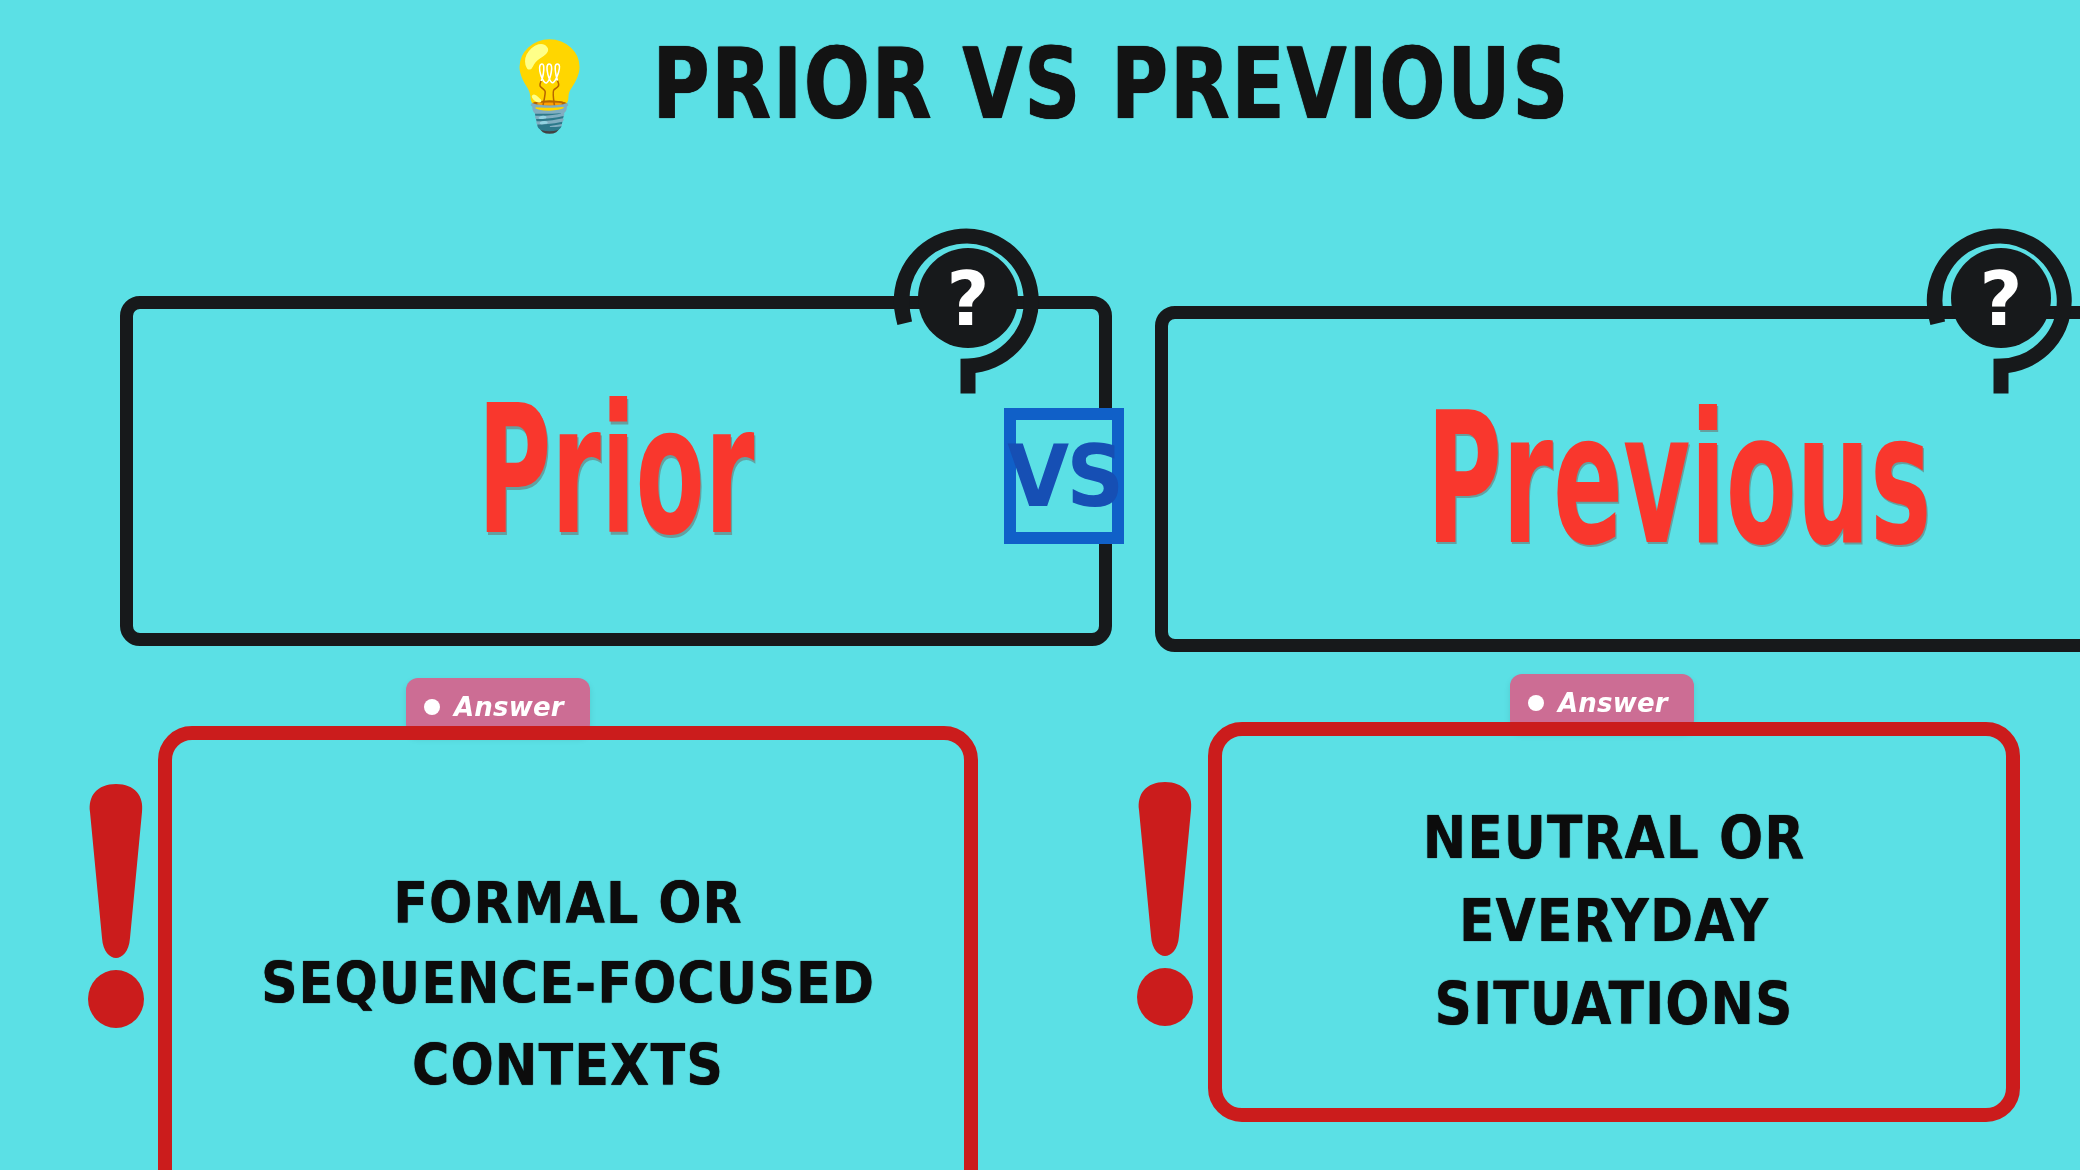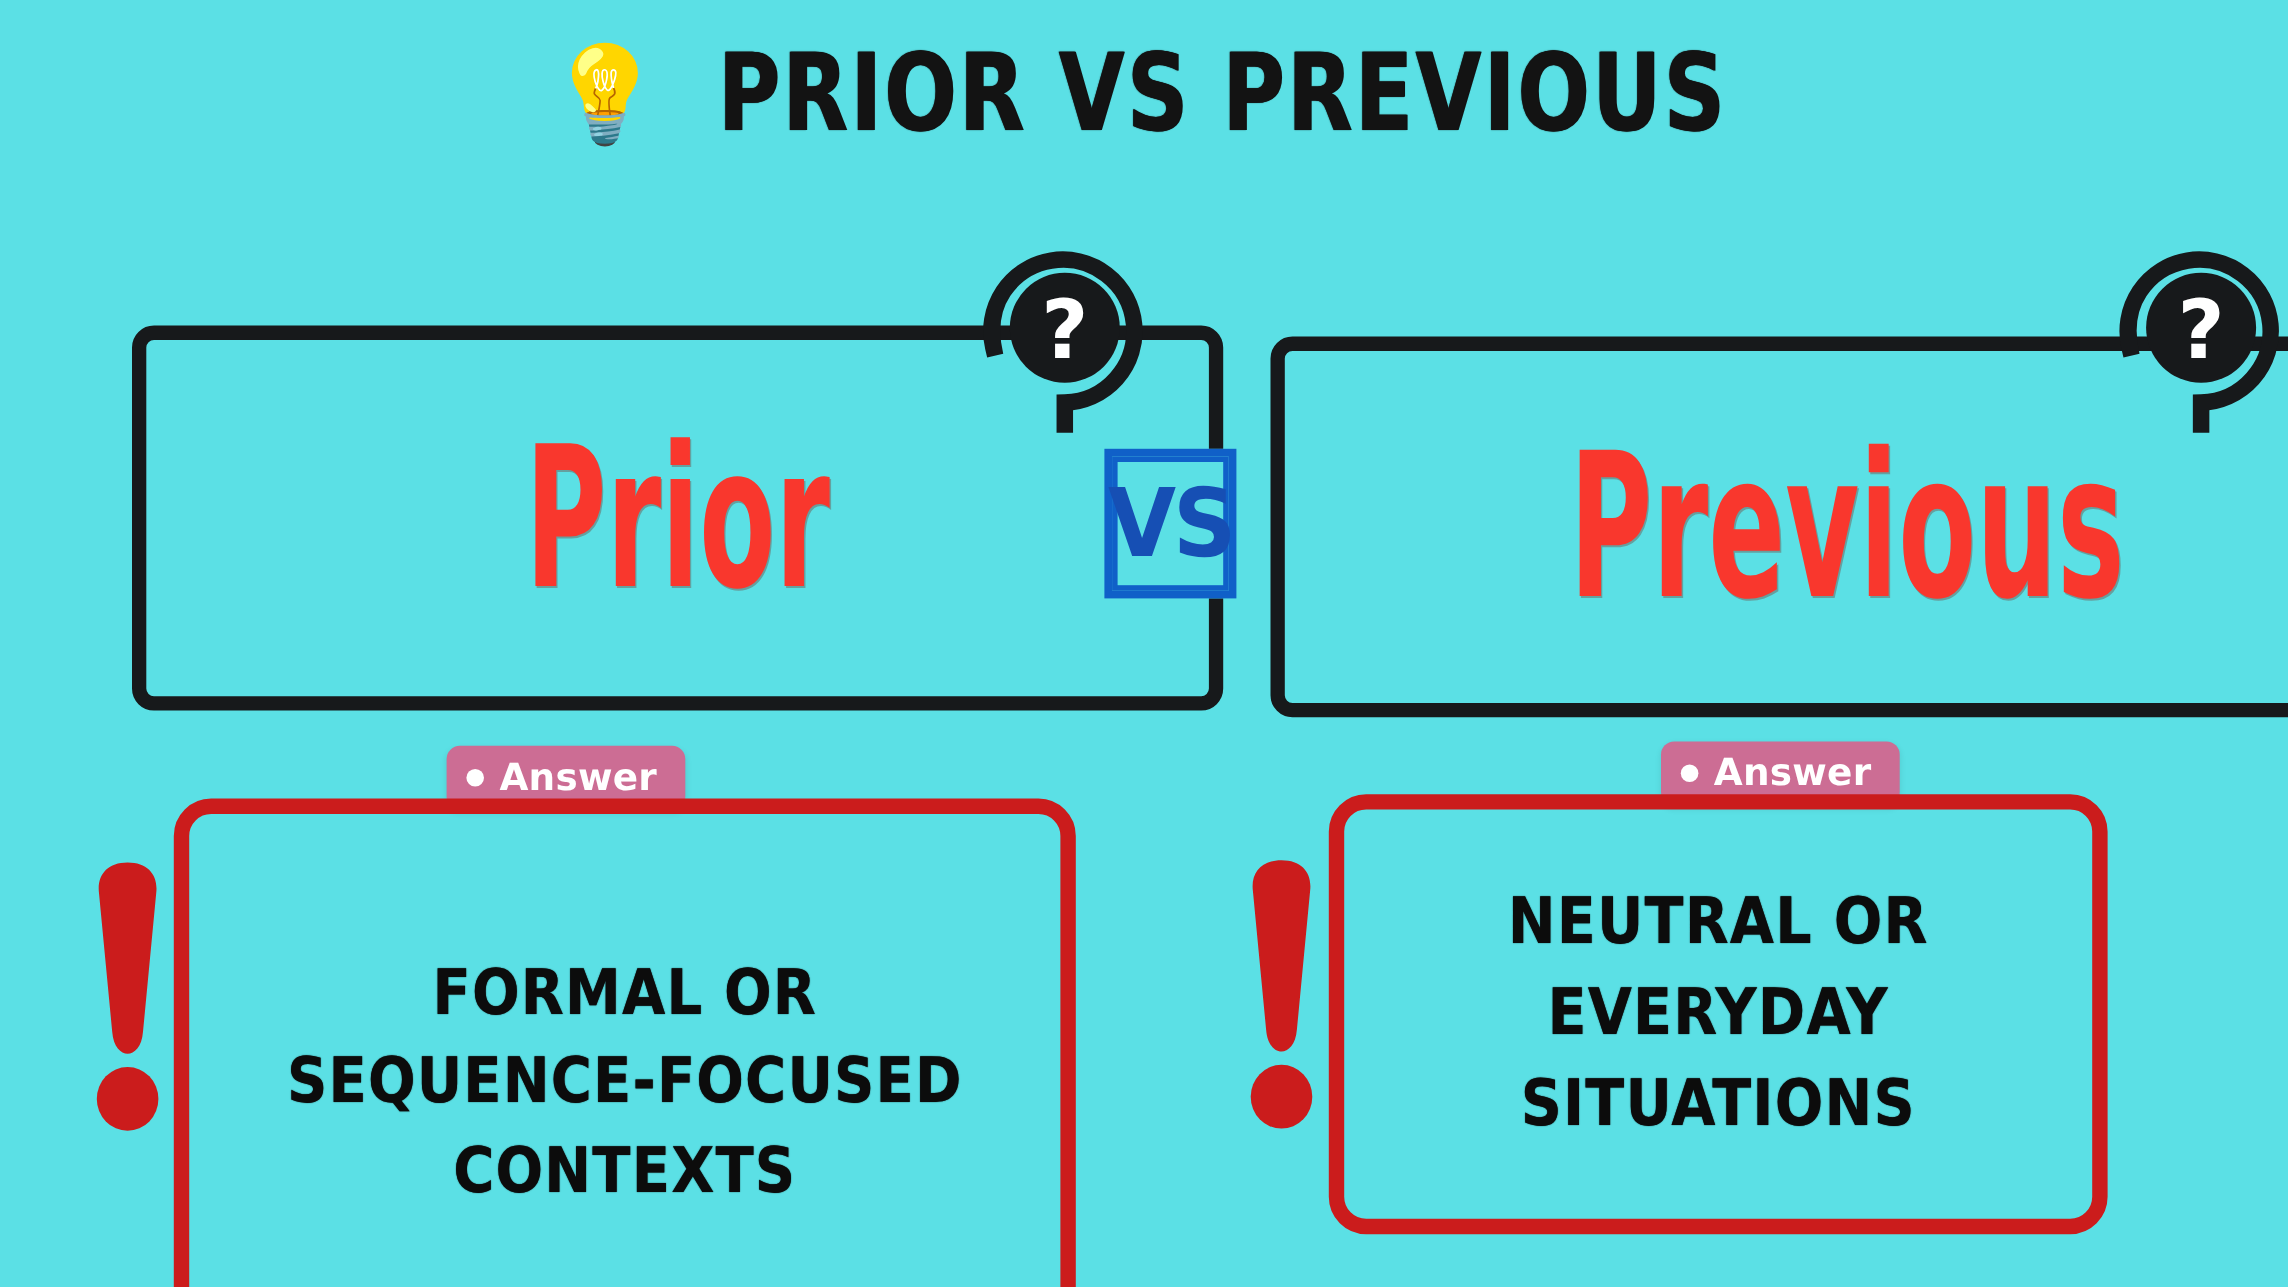--- a/index.html
+++ b/index.html
@@ -107,36 +107,37 @@
   }
   #answer-pill-left{left:406px;top:678px;}
   #answer-pill-right{left:1510px;top:674px;}
   .pill-dot{
     width:16px;height:16px;border-radius:50%;
     background:#ffffff;flex:none;
   }
   .pill-label{
     font-family:"DejaVu Sans",sans-serif;
     font-weight:700;
-    font-size:34px;
+    font-size:26px;
     color:#ffffff;
     line-height:1;
     letter-spacing:.2px;
+    font-style:italic;
   }
 
   
   .answer-box{
     position:absolute;
     border:14px solid #CB1C1C;
     border-radius:34px;
     box-sizing:border-box;
     background:transparent;
   }
   #answer-box-left{left:158px;top:726px;width:820px;height:518px;}
-  #answer-box-right{left:1208px;top:722px;width:708px;height:400px;}
+  #answer-box-right{left:1208px;top:722px;width:812px;height:400px;}
 
   .answer-text{
     position:absolute;
     top:50%;left:50%;
     transform:translate(-50%,-50%);
     width:86%;
     text-align:center;
     font-family:"DejaVu Sans",sans-serif;
     font-weight:700;
     font-size:51px;

